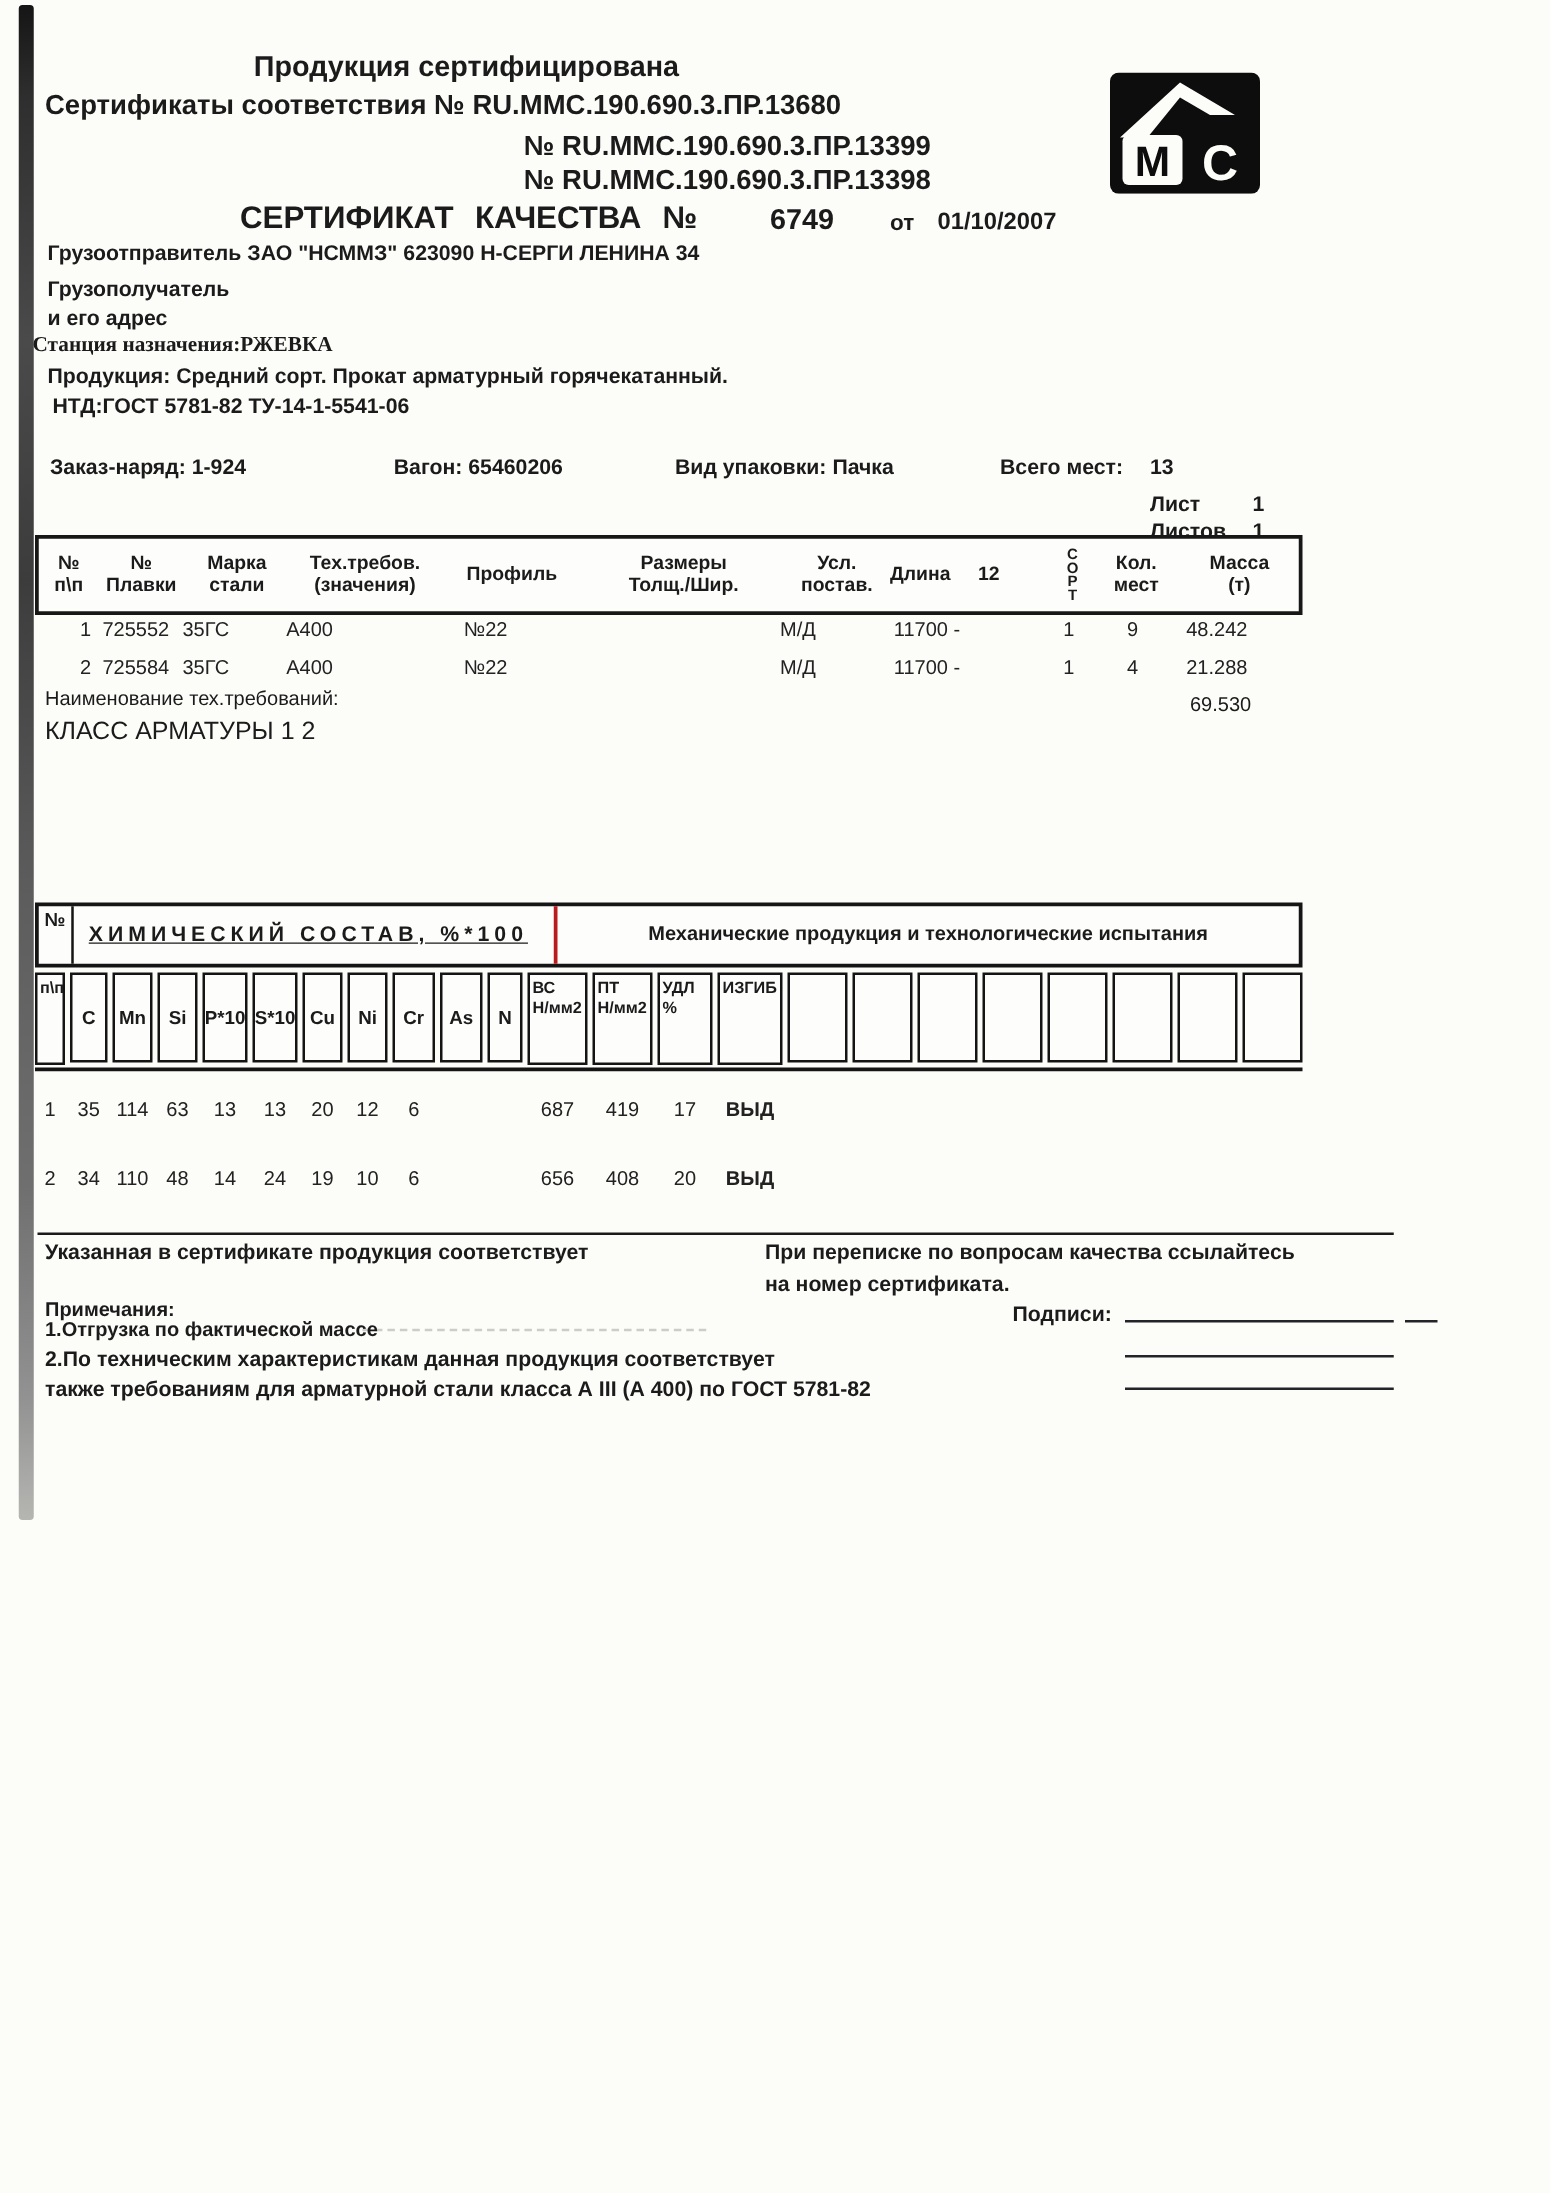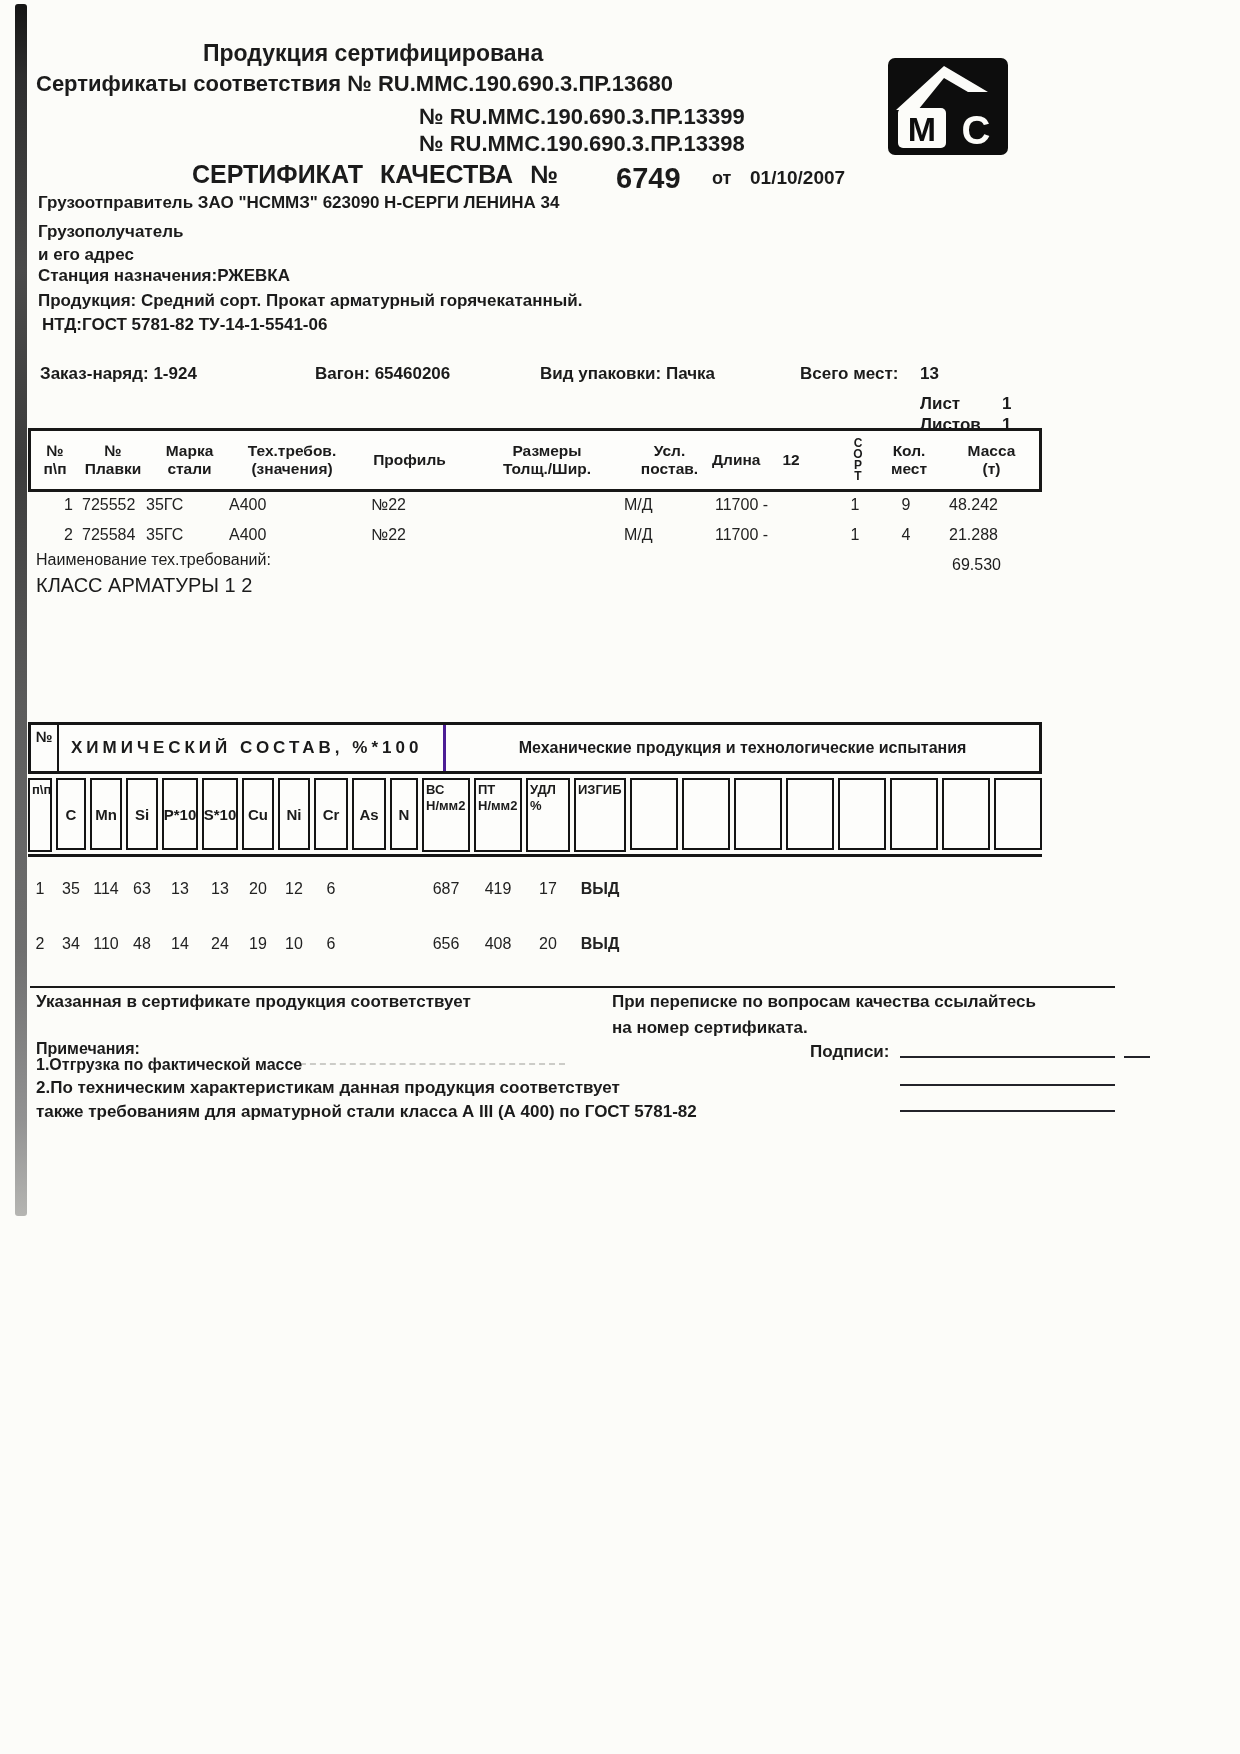--- a/index.html
+++ b/index.html
@@ -8,21 +8,21 @@
   .abs{position:absolute;white-space:nowrap;}
   
   .scan-strip{position:absolute;left:15px;top:4px;width:12px;height:1212px;border-radius:3px;
       background:linear-gradient(180deg,#151515 0%,#2e2e2e 6%,#4a4a4a 22%,#3c3c3c 38%,#5c5c5c 58%,#6f6f6f 78%,#929292 92%,#b5b5b2 100%);}
   
   .h1{left:203px;top:40px;font-size:23px;font-weight:700;}
   .cert1{left:36px;top:71px;font-size:22px;font-weight:700;}
   .cert2{left:419px;top:104px;font-size:22px;font-weight:700;}
   .cert3{left:419px;top:131px;font-size:22px;font-weight:700;}
   .title-main{left:192px;top:160px;font-size:25px;font-weight:700;word-spacing:10px;}
-  .title-num{left:616px;top:162px;font-size:29px;font-weight:700;}
+  .title-num{left:616px;top:162px;font-size:23px;font-weight:700;}
   .title-from{left:712px;top:168px;font-size:18px;font-weight:700;}
   .title-date{left:750px;top:167px;font-size:19px;font-weight:700;}
   .info{font-size:17px;font-weight:700;}
   
   .ord{font-size:17px;font-weight:700;}
   
   .mt-box{position:absolute;left:28px;top:428px;width:1008px;height:58px;border:3px solid #171717;background:#fdfdfb;}
   .mgrid{display:grid;grid-template-columns:48px 68px 85px 120px 115px 160px 85px 65px 65px 32px 70px 1fr;}
   .mt-head{height:100%;align-items:center;}
   .mh-cell{font-size:15.5px;font-weight:700;text-align:center;line-height:18px;white-space:pre-line;}
@@ -33,22 +33,22 @@
   .mrow{position:absolute;left:28px;width:1008px;font-size:16px;font-weight:400;color:#222;}
   .mrow span{white-space:nowrap;}
   .ta-r{text-align:right;padding-right:3px;}
   .pl6{padding-left:6px;} .pl2{padding-left:2px;} .pl8{padding-left:8px;} .pl22{padding-left:22px;}
   .ta-c{text-align:center;}
   
   .ct{position:absolute;left:28px;top:722px;width:1014px;}
   .ct-title{display:flex;border:3px solid #151515;height:46px;background:#fdfdfb;}
   .ct-num{width:26px;border-right:2px solid #151515;display:flex;align-items:flex-start;justify-content:center;
           font-size:15px;font-weight:700;padding-top:3px;}
-  .ct-chem{width:372px;border-right:3px solid #4c1d95;display:flex;align-items:center;padding-left:12px;
-           font-size:17px;font-weight:700;letter-spacing:4px;white-space:nowrap;}
+  .ct-chem{width:372px;border-right:3px solid #b91c1c;display:flex;align-items:center;padding-left:12px;
+           font-size:17px;font-weight:700;letter-spacing:4px;white-space:nowrap;text-decoration:underline;}
   .ct-mech{flex:1;display:flex;align-items:center;justify-content:center;font-size:16px;font-weight:700;white-space:nowrap;}
   .cgrid{display:grid;grid-template-columns:24px 30px 32px 32px 36px 36px 32px 32px 34px 34px 28px 48px 48px 44px 52px repeat(8,1fr);column-gap:4px;}
   .ct-boxes{margin-top:4px;}
   .ct-boxes .box{height:68px;border:2px solid #141414;background:#fdfdfb;display:flex;align-items:center;justify-content:center;
         font-size:15px;font-weight:700;text-align:center;white-space:pre-line;line-height:17px;}
   .ct-boxes .box.tl{align-items:flex-start;justify-content:flex-start;text-align:left;font-size:13px;line-height:16px;padding:2px 0 0 2px;}
   .ct-bline{margin-top:2px;height:3px;background:#151515;}
   .crow{position:absolute;left:28px;width:1014px;font-size:16px;font-weight:400;color:#222;}
   .crow span{text-align:center;white-space:nowrap;}
   .c-vyd{font-weight:700;}
@@ -89,21 +89,21 @@
   <div class="abs title-num">6749</div>
   <div class="abs title-from">от</div>
   <div class="abs title-date">01/10/2007</div>
 
   <div class="abs info" style="left:38px;top:193px;">
     <span>Грузоотправитель</span>
     <span>ЗАО "НСММЗ"  623090 Н-СЕРГИ ЛЕНИНА 34</span>
   </div>
   <div class="abs info" style="left:38px;top:222px;">Грузополучатель</div>
   <div class="abs info" style="left:38px;top:245px;">и его адрес</div>
-  <div class="abs info" style="left:38px;top:266px;">
+  <div class="abs info" style="left:26px;top:266px;font-family:Liberation Serif, serif;">
     <span>Станция назначения:</span><span>РЖЕВКА</span>
   </div>
   <div class="abs info" style="left:38px;top:291px;">
     <span>Продукция:</span>
     <span>Средний сорт. Прокат арматурный горячекатанный.</span>
   </div>
   <div class="abs info" style="left:42px;top:315px;">НТД:ГОСТ 5781-82  ТУ-14-1-5541-06</div>
 
   <div class="abs ord" style="left:40px;top:364px;">
     <span>Заказ-наряд:</span>

